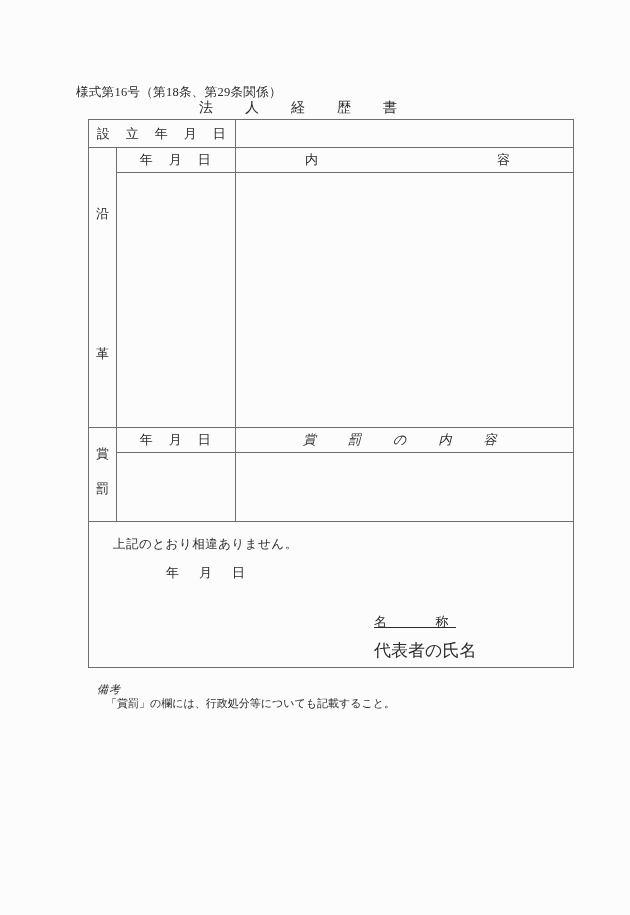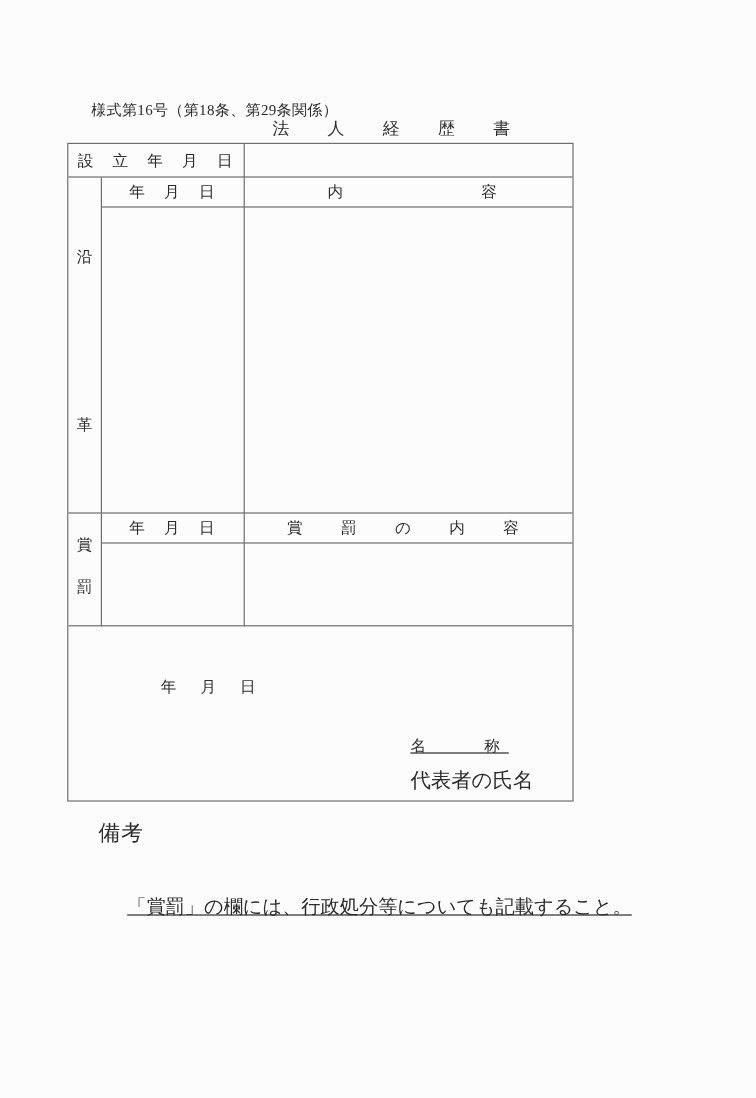--- a/index.html
+++ b/index.html
@@ -7,25 +7,25 @@
   body {
     position:relative;
     background:#fcfcfc;
     font-family:"Liberation Serif","DejaVu Serif",serif;
     color:#2b2b2b;
     overflow:hidden;
   }
   .abs { position:absolute; }
 
   .form-number { left:76px; top:84px; font-size:12.5px; letter-spacing:0.3px;text-align:right; }
-  .doc-title   { left:88px; top:99px; width:485px; text-align:center;
+  .doc-title   { left:60px; top:99px; width:485px; text-align:center;
                  font-size:14px; letter-spacing:9px; white-space:pre; }
 
   .form-table {
-    position:absolute; left:56px; top:119px; width:422px; height:549px;
+    position:absolute; left:88px; top:119px; width:486px; height:549px;
     border:1.5px solid #6e6e6e;
     display:grid;
     grid-template-columns:28px 119px 1fr;
     grid-template-rows:28px 25px 255px 25px 69px 1fr;
     font-size:13px;
   }
   .cell { border-color:#6e6e6e; }
   .b-r { border-right:1px solid #6e6e6e; }
   .b-b { border-bottom:1px solid #6e6e6e; }
   .center { display:flex; align-items:center; justify-content:center; }
@@ -34,36 +34,36 @@
   .c-est-label   { grid-column:1/3; grid-row:1; }
   .c-est-value   { grid-column:3;   grid-row:1; }
   .c-enk-label   { grid-column:1;   grid-row:2/4; position:relative; }
   .c-enk-date-h  { grid-column:2;   grid-row:2; }
   .c-enk-cont-h  { grid-column:3;   grid-row:2; display:flex; align-items:center;
                    justify-content:space-between; padding:0 63px 0 69px; }
   .c-enk-date-b  { grid-column:2;   grid-row:3; }
   .c-enk-cont-b  { grid-column:3;   grid-row:3; }
   .c-shb-label   { grid-column:1;   grid-row:4/6; position:relative; }
   .c-shb-date-h  { grid-column:2;   grid-row:4; }
-  .c-shb-cont-h  { grid-column:3;   grid-row:4; letter-spacing:9.5px; white-space:pre; }
+  .c-shb-cont-h  { grid-column:3;   grid-row:4; letter-spacing:9.5px; white-space:pre;font-style:italic; }
   .c-shb-date-b  { grid-column:2;   grid-row:5; }
   .c-shb-cont-b  { grid-column:3;   grid-row:5; }
   .c-footer      { grid-column:1/4; grid-row:6; position:relative; }
 
   .vlabel { position:absolute; left:0; width:100%; text-align:center; line-height:1; }
   .enk-1 { top:59px; }  .enk-2 { top:199px; }
   .shb-1 { top:19px; }  .shb-2 { top:54px; }
 
   .declaration { left:24px;  top:14px;  font-size:12.5px; letter-spacing:0.5px; }
   .date-line   { left:77px;  top:42px;  font-size:13px; letter-spacing:3.5px; white-space:pre; }
   .name-label  { left:285px; top:91px;  font-size:13px; letter-spacing:7.5px; white-space:pre;text-decoration:underline; }
   .rep-label   { left:285px; top:117px; font-size:17px; }
 
-  .notes-heading { left:82px;  top:682px; font-size:18px; letter-spacing:1px; }
-  .note-item     { left:106px; top:746px; font-size:16px;text-decoration:underline; }
+  .notes-heading { left:97px;  top:682px; font-size:11px; letter-spacing:1px;font-style:italic; }
+  .note-item     { left:106px; top:696px; font-size:11px; }
 </style>
 </head>
 <body>
 
 <div class="abs form-number">様式第16号（第18条、第29条関係）</div>
 
 <div class="abs doc-title">法　人　経　歴　書</div>
 
 <div class="form-table">
 
@@ -85,20 +85,21 @@
   <div class="cell c-shb-label b-r b-b">
     <span class="vlabel shb-1">賞</span>
     <span class="vlabel shb-2">罰</span>
   </div>
   <div class="cell c-shb-date-h b-r b-b center ls-tight">年　月　日</div>
   <div class="cell c-shb-cont-h b-b center">賞　罰　の　内　容</div>
   <div class="cell c-shb-date-b b-r b-b"></div>
   <div class="cell c-shb-cont-b b-b"></div>
 
   <div class="cell c-footer">
+    <div class="abs declaration">上記のとおり相違ありません。</div>
     <div class="abs date-line">年　月　日</div>
     <div class="abs name-label">名　　称</div>
     <div class="abs rep-label">代表者の氏名</div>
   </div>
 
 </div>
 
 <div class="abs notes-heading">備考</div>
 <div class="abs note-item">「賞罰」の欄には、行政処分等についても記載すること。</div>
 

